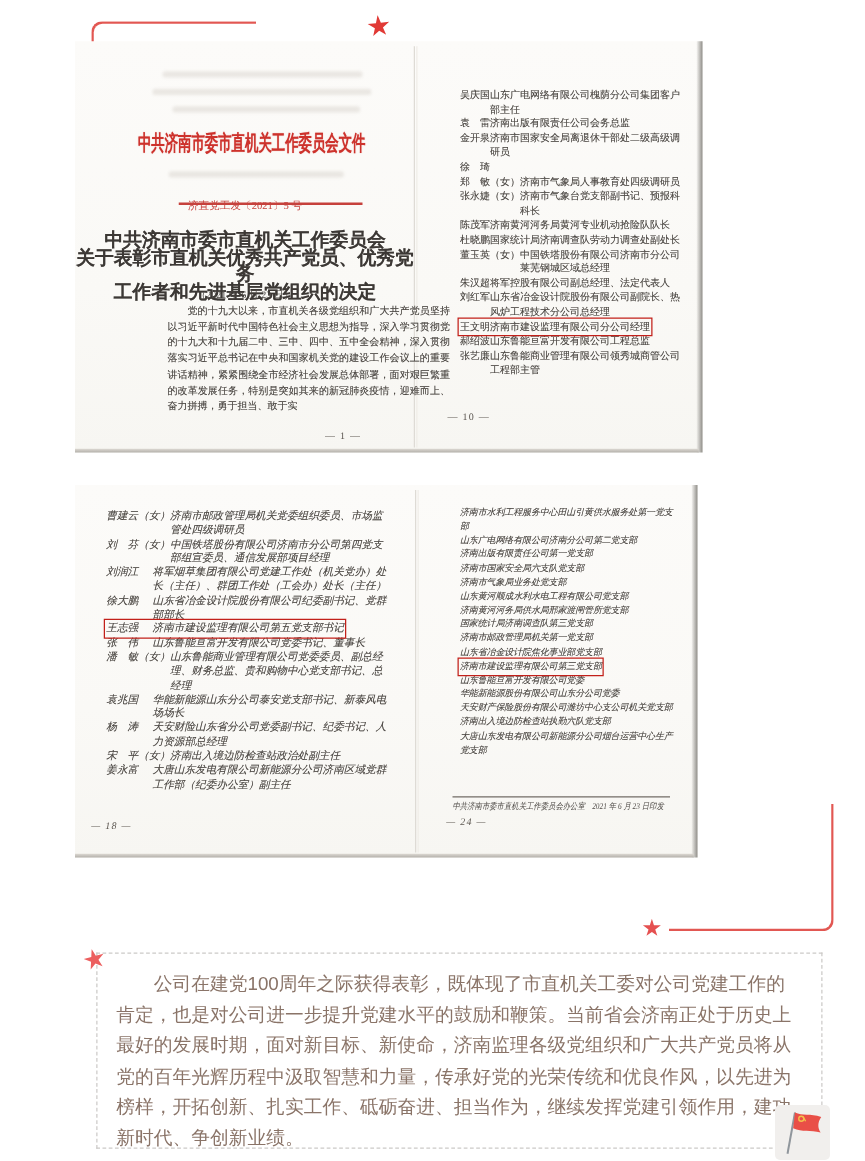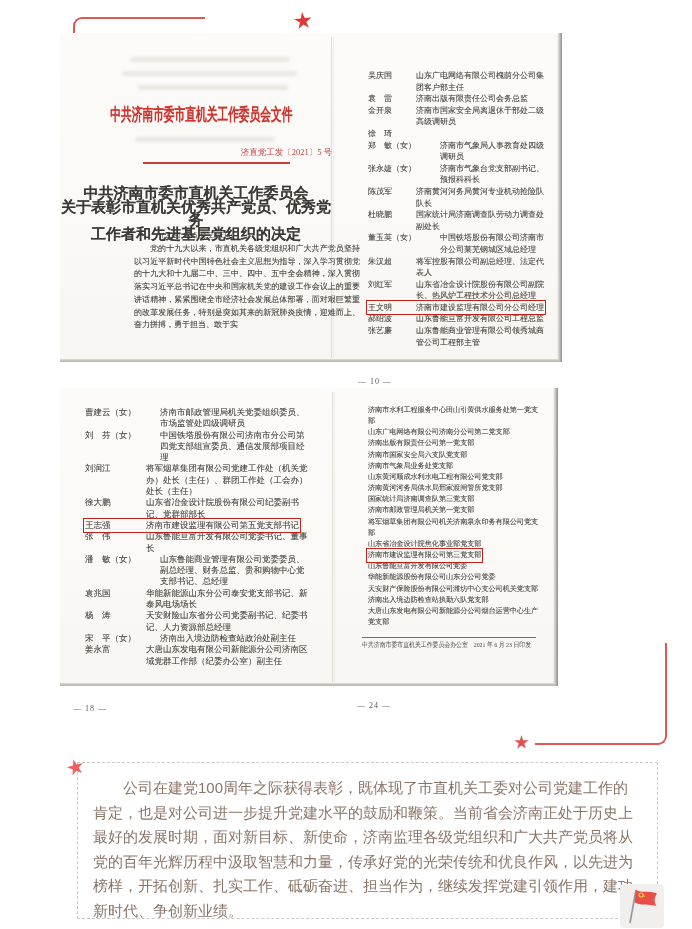--- a/index.html
+++ b/index.html
@@ -22,32 +22,32 @@
         background:linear-gradient(#ddd9d3,#b3b0aa);}
   .photo .fold{position:absolute;top:4px;bottom:4px;width:1px;background:#dedbd5;box-shadow:2px 0 0 #efede8;}
   .scanpage{position:absolute;top:0;height:100%;}
 
   .ghost{position:absolute;background:#b4aba0;opacity:.24;filter:blur(1.4px);height:5px;border-radius:2px;}
 
   
   .red-title{position:absolute;top:72px;left:0;width:272px;text-align:center;font-size:17px;line-height:20px;
         font-weight:700;color:#cd322c;transform:scaleX(.63);transform-origin:50% 50%;white-space:nowrap;
         text-shadow:0 0 1px rgba(205,50,44,.5);}
-  .doc-num{position:absolute;top:114px;left:0;width:272px;text-align:right;font-size:8.5px;color:#c6413c;}
+  .doc-num{position:absolute;top:126px;left:0;width:272px;text-align:center;font-size:8.5px;color:#c6413c;}
   .red-rule{position:absolute;top:129px;left:83px;width:147px;height:2px;background:#c6413c;}
   .doc-heading{position:absolute;top:154px;left:0;width:272px;text-align:center;font-size:15px;
         line-height:13.5px;font-weight:700;color:#3c3835;text-shadow:0 0 .4px rgba(60,56,53,.6);}
   .doc-date{position:absolute;top:197px;left:0;width:272px;text-align:center;font-size:8px;color:#4a4642;}
   .doc-body{position:absolute;top:210px;left:38px;width:226px;font-size:8px;line-height:12.7px;
         text-align:justify;text-indent:2em;color:#4d4945;text-shadow:0 0 .4px rgba(77,73,69,.5);margin-left:36px;}
-  .pgnum{position:absolute;font-size:8px;color:#5c5751;letter-spacing:1px;margin-top:48px;}
+  .pgnum{position:absolute;font-size:8px;color:#5c5751;letter-spacing:1px;}
 
   
   .entry-list{position:relative;color:#4d4945;text-shadow:0 0 .4px rgba(77,73,69,.45);}
-  .nm-row{display:flex;gap:24px;}
+  .nm-row{display:flex;}
   .nm-row .nm{white-space:nowrap;}
   .nm-row .ds{flex:1;}
   .hl{width:max-content;outline:1.5px solid #c2201a;outline-offset:1.5px;align-items:center;}
 
   #page10-list{padding:37px 17px 0 36px;font-size:8px;line-height:11.6px;}
   #page10-list .nm{min-width:24px;}
   #page18-list{padding:19px 28px 0 25px;font-size:8.5px;line-height:11.3px;}
   #page18-list .nm{min-width:37px;}
   #page24-list{padding:17px 18px 0 23px;font-size:7.2px;line-height:11.15px;letter-spacing:-.1px;}
   .branch-row{display:block;}
@@ -152,21 +152,21 @@
           </div>
           <div class="nm-row">
             <span class="nm">张艺廉</span>
             <span class="ds">山东鲁能商业管理有限公司领秀城商管公司工程部主管</span>
           </div>
         </div>
       <div class="pgnum" style="left:26px;top:296px;">— 10 —</div>
     </div>
   </div>
 
-  <div class="photo" style="left:60px;top:388px;width:498px;height:298px;">
+  <div class="photo" style="left:60px;top:388px;width:498px;height:298px;font-style:italic;">
     <span class="fold" style="left:272px;"></span>
     <span class="edge-r"></span>
     <span class="edge-b"></span>
 
     <div class="scanpage" style="left:0;width:280px;">
       <div id="page18-list" class="entry-list">
 
       <div class="nm-row">
             <span class="nm">曹建云（女）</span>
             <span class="ds">济南市邮政管理局机关党委组织委员、市场监管处四级调研员</span>
@@ -220,21 +220,20 @@
 
       <div class="branch-row">济南市水利工程服务中心田山引黄供水服务处第一党支部</div>
           <div class="branch-row">山东广电网络有限公司济南分公司第二党支部</div>
           <div class="branch-row">济南出版有限责任公司第一党支部</div>
           <div class="branch-row">济南市国家安全局六支队党支部</div>
           <div class="branch-row">济南市气象局业务处党支部</div>
           <div class="branch-row">山东黄河顺成水利水电工程有限公司党支部</div>
           <div class="branch-row">济南黄河河务局供水局邢家渡闸管所党支部</div>
           <div class="branch-row">国家统计局济南调查队第三党支部</div>
           <div class="branch-row">济南市邮政管理局机关第一党支部</div>
-          <div class="branch-row">将军烟草集团有限公司机关济南泉永印务有限公司党支部</div>
           <div class="branch-row">山东省冶金设计院焦化事业部党支部</div>
           <div class="branch-row hl">济南市建设监理有限公司第三党支部</div>
           <div class="branch-row">山东鲁能亘富开发有限公司党委</div>
           <div class="branch-row">华能新能源股份有限公司山东分公司党委</div>
           <div class="branch-row">天安财产保险股份有限公司潍坊中心支公司机关党支部</div>
           <div class="branch-row">济南出入境边防检查站执勤六队党支部</div>
           <div class="branch-row">大唐山东发电有限公司新能源分公司烟台运营中心生产党支部</div>
         </div>
       <div class="footer-rule"></div>
       <div class="footer-line">中共济南市委市直机关工作委员会办公室　2021 年 6 月 23 日印发</div>

